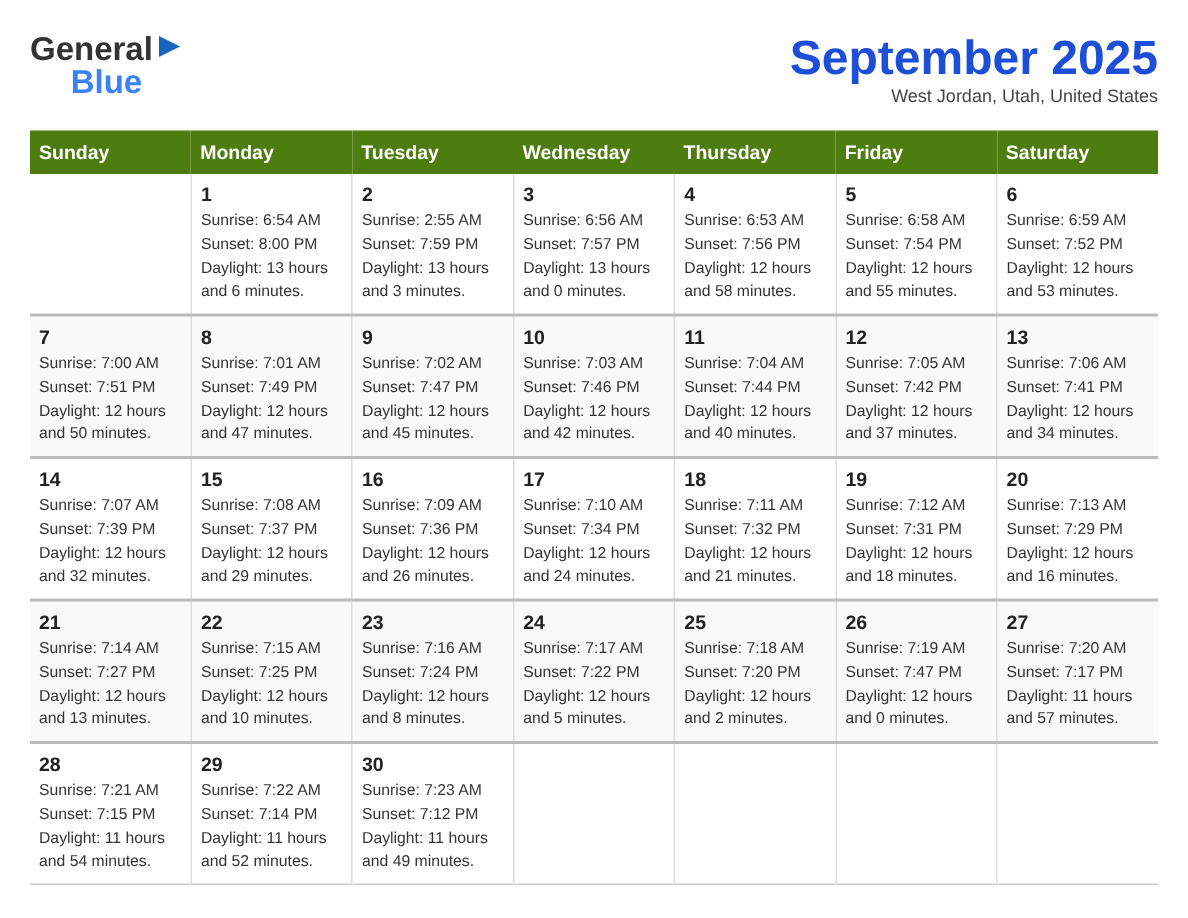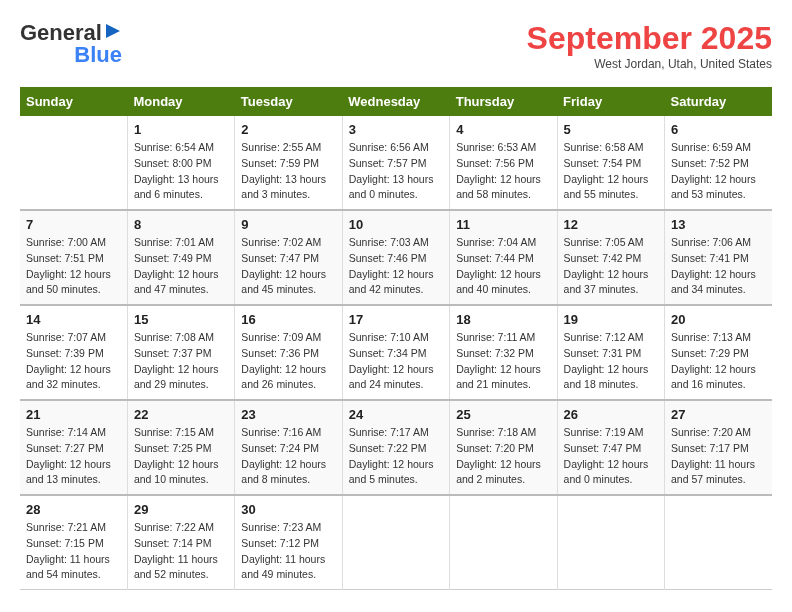--- a/index.html
+++ b/index.html
@@ -12,33 +12,33 @@
     }
     .header {
       display: flex;
       justify-content: space-between;
       align-items: flex-start;
       margin-bottom: 16px;
     }
     .logo {
       display: flex;
       flex-direction: column;
-      align-items: flex-end;
+      align-items: center;
     }
     .logo-row {
       display: flex;
       align-items: center;
     }
     .title-block {
       text-align: right;
     }
     .title-block h1 {
       font-size: 32px;
       font-weight: bold;
-      color: #ef4444;
+      color: #1d4ed8;
     }
     .title-block h2 {
       font-size: 12px;
       color: #444;
       font-weight: normal;
     }
     table {
       width: 100%;
       border-collapse: collapse;
       font-size: 11px;

